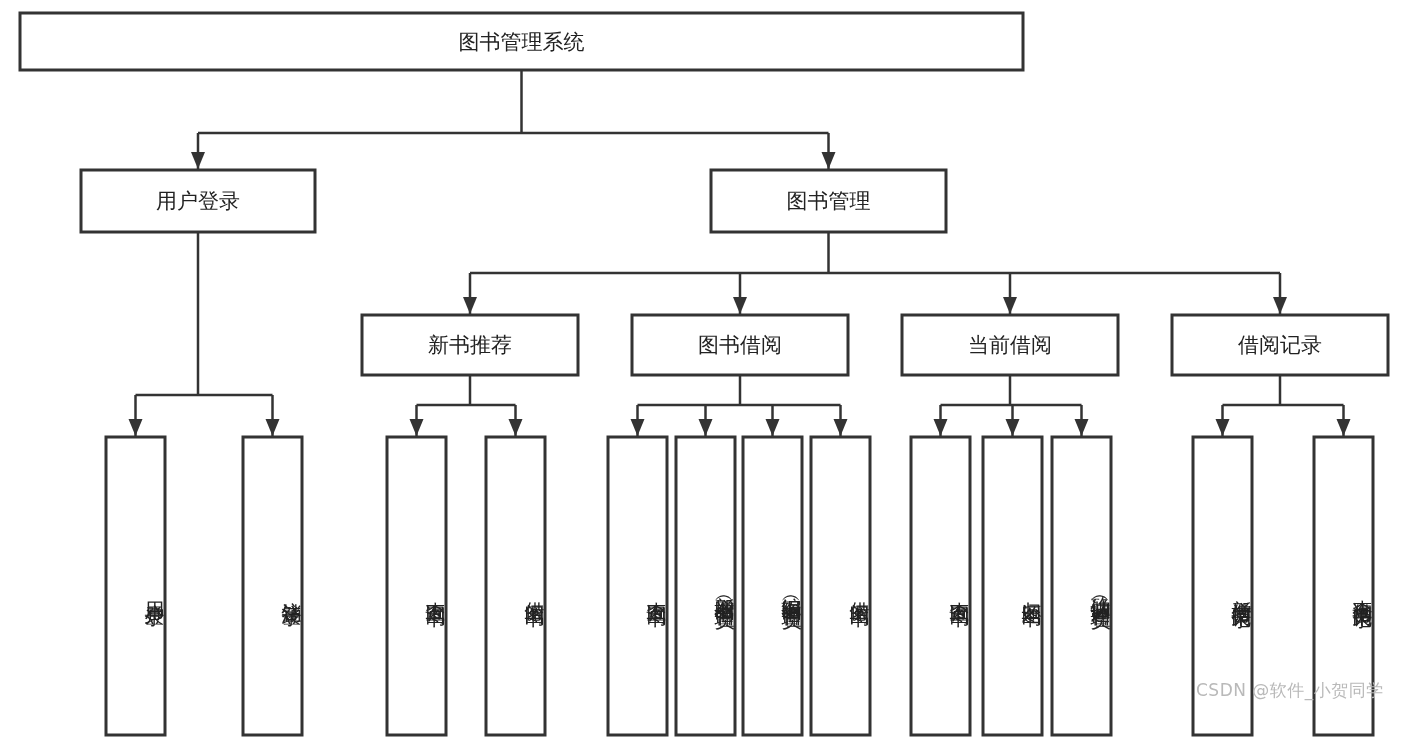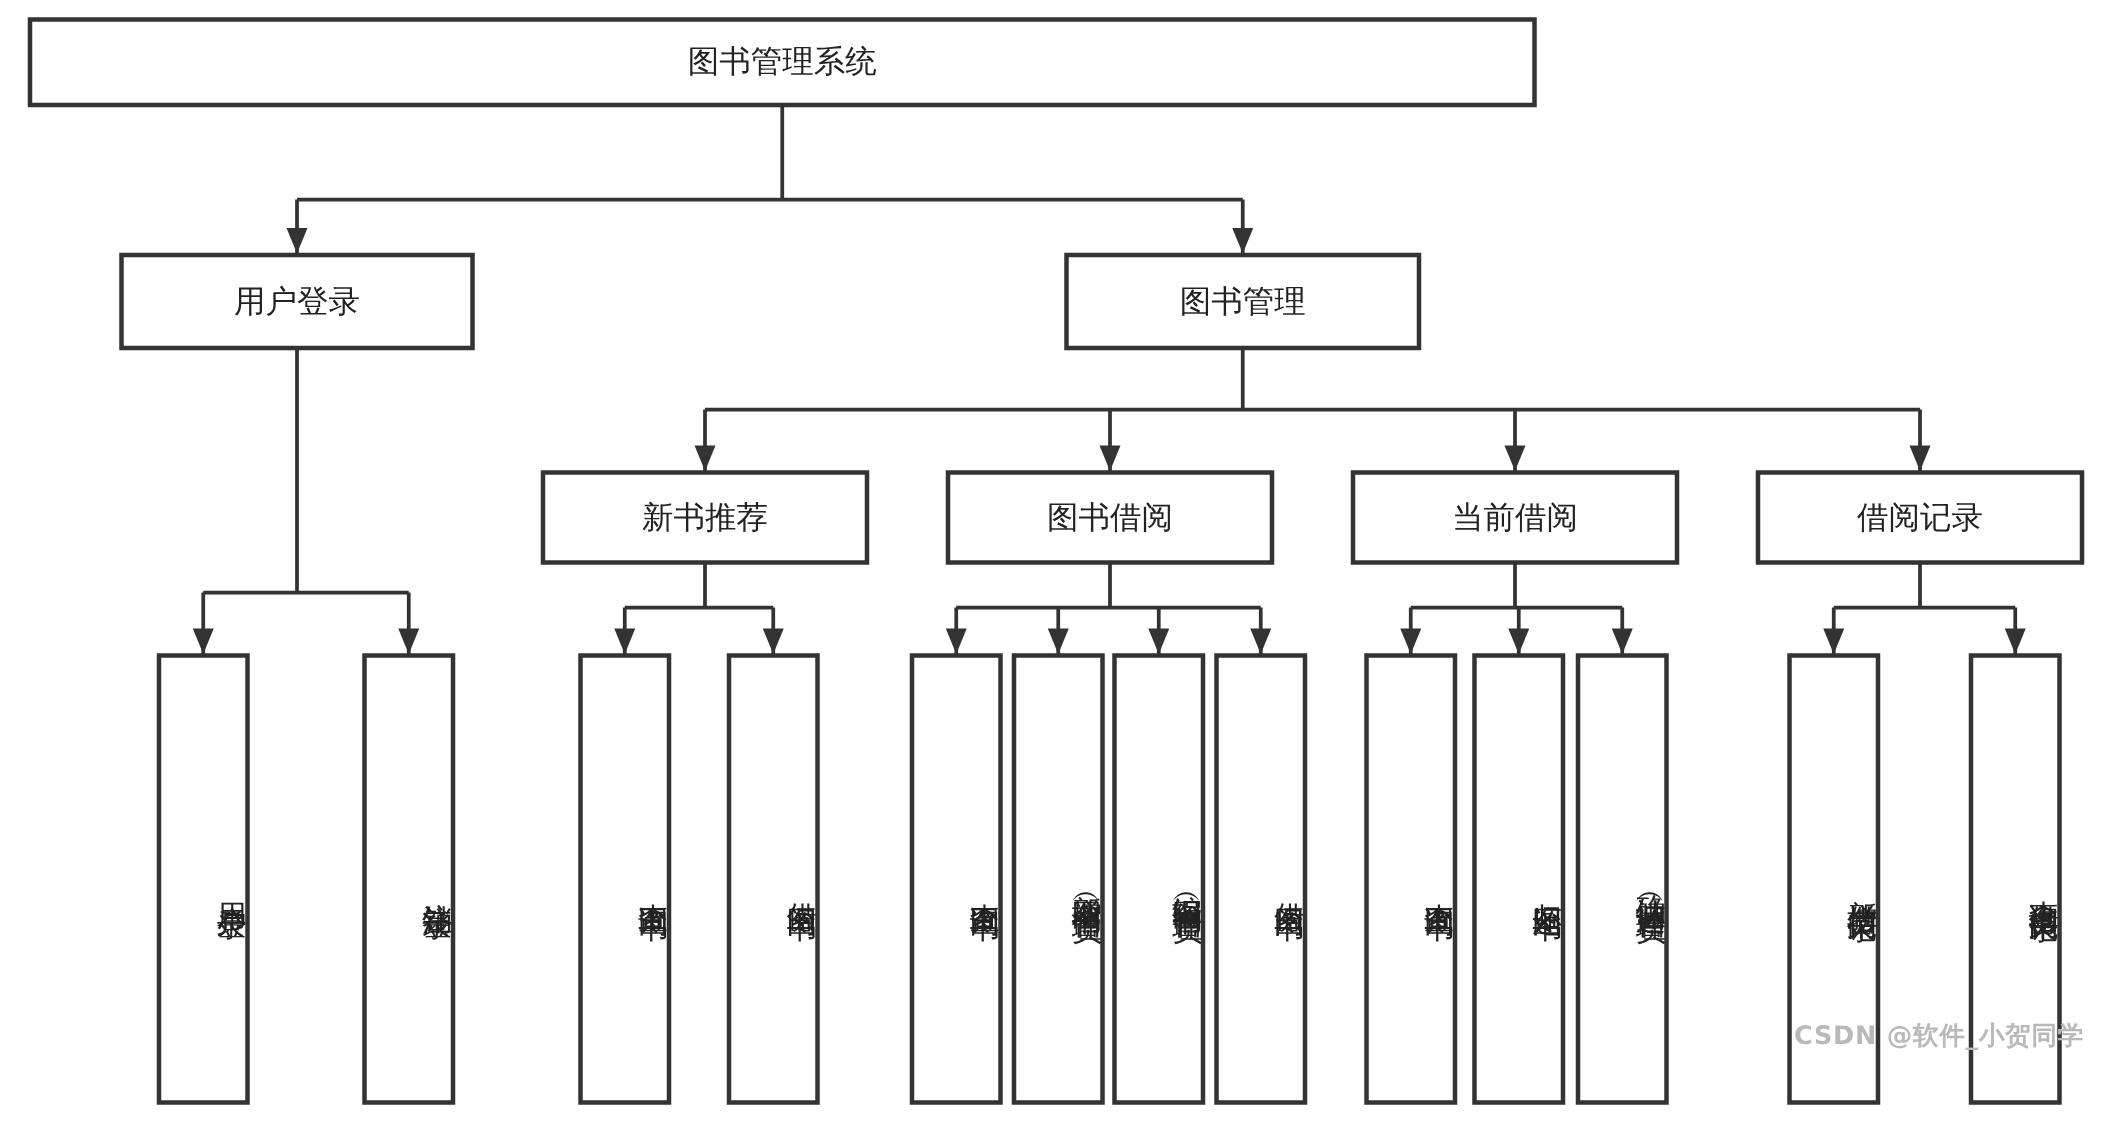--- a/index.html
+++ b/index.html
@@ -171,14 +171,14 @@
       <div class="node-label-v" style="left: 608px; width: 59px; top: 542px; height: 96px;">查询图书</div>
       <div class="node-label-v" style="left: 676px; width: 59px; top: 487px; height: 206px;">新增图书（管理员）</div>
       <div class="node-label-v" style="left: 743px; width: 59px; top: 487px; height: 206px;">编辑图书（管理员）</div>
       <div class="node-label-v" style="left: 811px; width: 59px; top: 542px; height: 96px;">借阅图书</div>
       <div class="node-label-v" style="left: 911px; width: 59px; top: 542px; height: 96px;">查询图书</div>
       <div class="node-label-v" style="left: 983px; width: 59px; top: 542px; height: 96px;">归还图书</div>
       <div class="node-label-v" style="left: 1052px; width: 59px; top: 487px; height: 206px;">确认归还（管理员）</div>
       <div class="node-label-v" style="left: 1193px; width: 59px; top: 520px; height: 140px;">新增借阅记录</div>
       <div class="node-label-v" style="left: 1314px; width: 59px; top: 520px; height: 140px;">查询借阅记录</div>
     </div>
-  <div class="watermark" style="left: 1196px; top: 679px; font-weight: bold;">CSDN @软件_小贺同学</div>
+  <div class="watermark" style="left: 1196px; top: 679px;">CSDN @软件_小贺同学</div>
 </div>
 
 </body></html>

